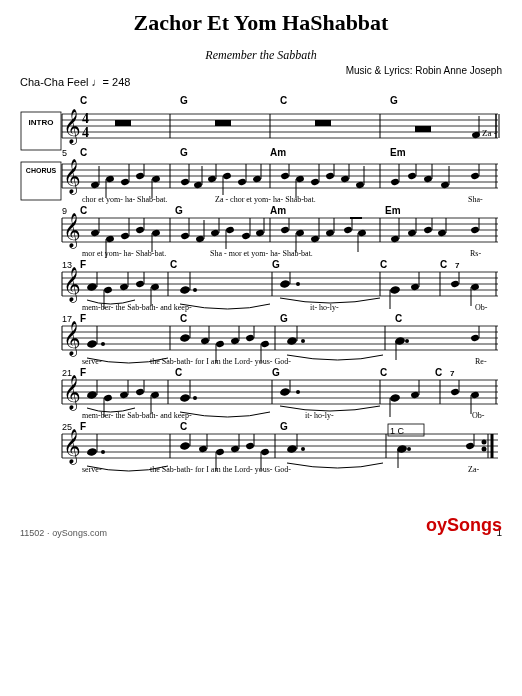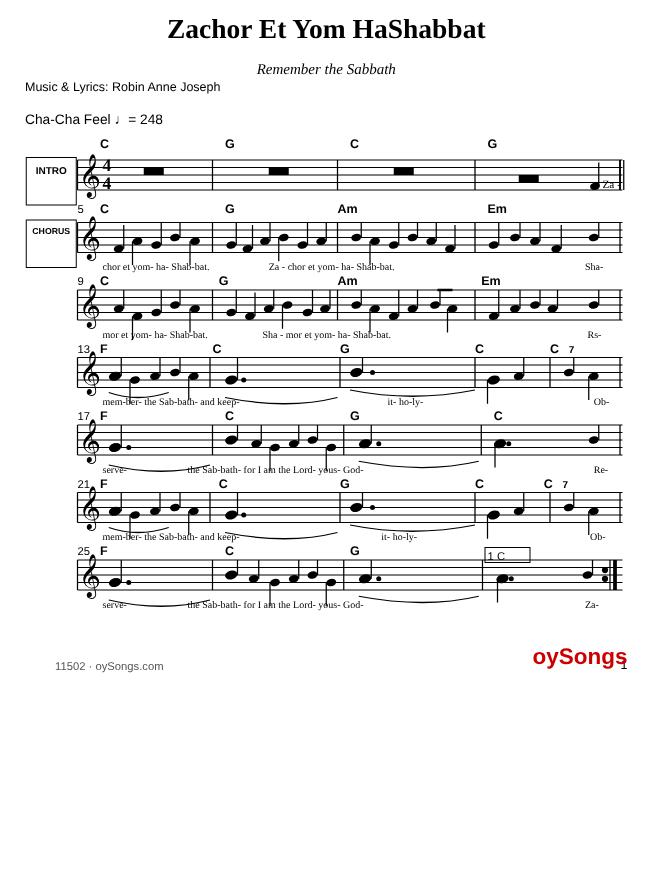--- a/index.html
+++ b/index.html
@@ -32,24 +32,24 @@
     }
 
     .subtitle {
       font-size: 12px;
       font-style: italic;
       font-family: 'Times New Roman', serif;
       margin-top: 12px;
     }
 
     .credits {
-      text-align: left;
+      text-align: right;
       font-size: 10px;
       font-family: 'Arial', sans-serif;
-      margin-bottom: 14px;
+      margin-bottom: 0;
     }
 
     .tempo-section {
       font-size: 11px;
       font-family: 'Arial', sans-serif;
       margin-bottom: 2px;
       display: flex;
       align-items: center;
       gap: 4px;
     }
@@ -501,19 +501,19 @@
     <ellipse cx="450" cy="356" rx="4" ry="3" fill="black" transform="rotate(-15,450,356)"></ellipse>
     <line x1="454" y1="356" x2="454" y2="344" stroke="black" stroke-width="1"></line>
 
     <text x="62" y="382" font-size="8" font-family="Times New Roman">serve-</text>
     <text x="130" y="382" font-size="8" font-family="Times New Roman">the Sab-bath- for I am the Lord- yous- God-</text>
     <text x="448" y="382" font-size="8" font-family="Times New Roman">Za-</text>
 
   </svg>
 
   <div class="bottom-info">
-    <div style="font-size:9px; font-family:Arial; color:#555;margin-left:24px;">11502 · oySongs.com</div>
+    <div style="font-size:9px; font-family:Arial; color:#555;">11502 · oySongs.com</div>
     <div style="font-size:10px; font-family:Arial;">1</div>
   </div>
 
   <div style="position:absolute; bottom:8px; right:20px; font-size:18px; font-family:Arial; font-weight:bold; color:#cc0000;">oySongs</div>
 
 </div>
 
 </body></html>

